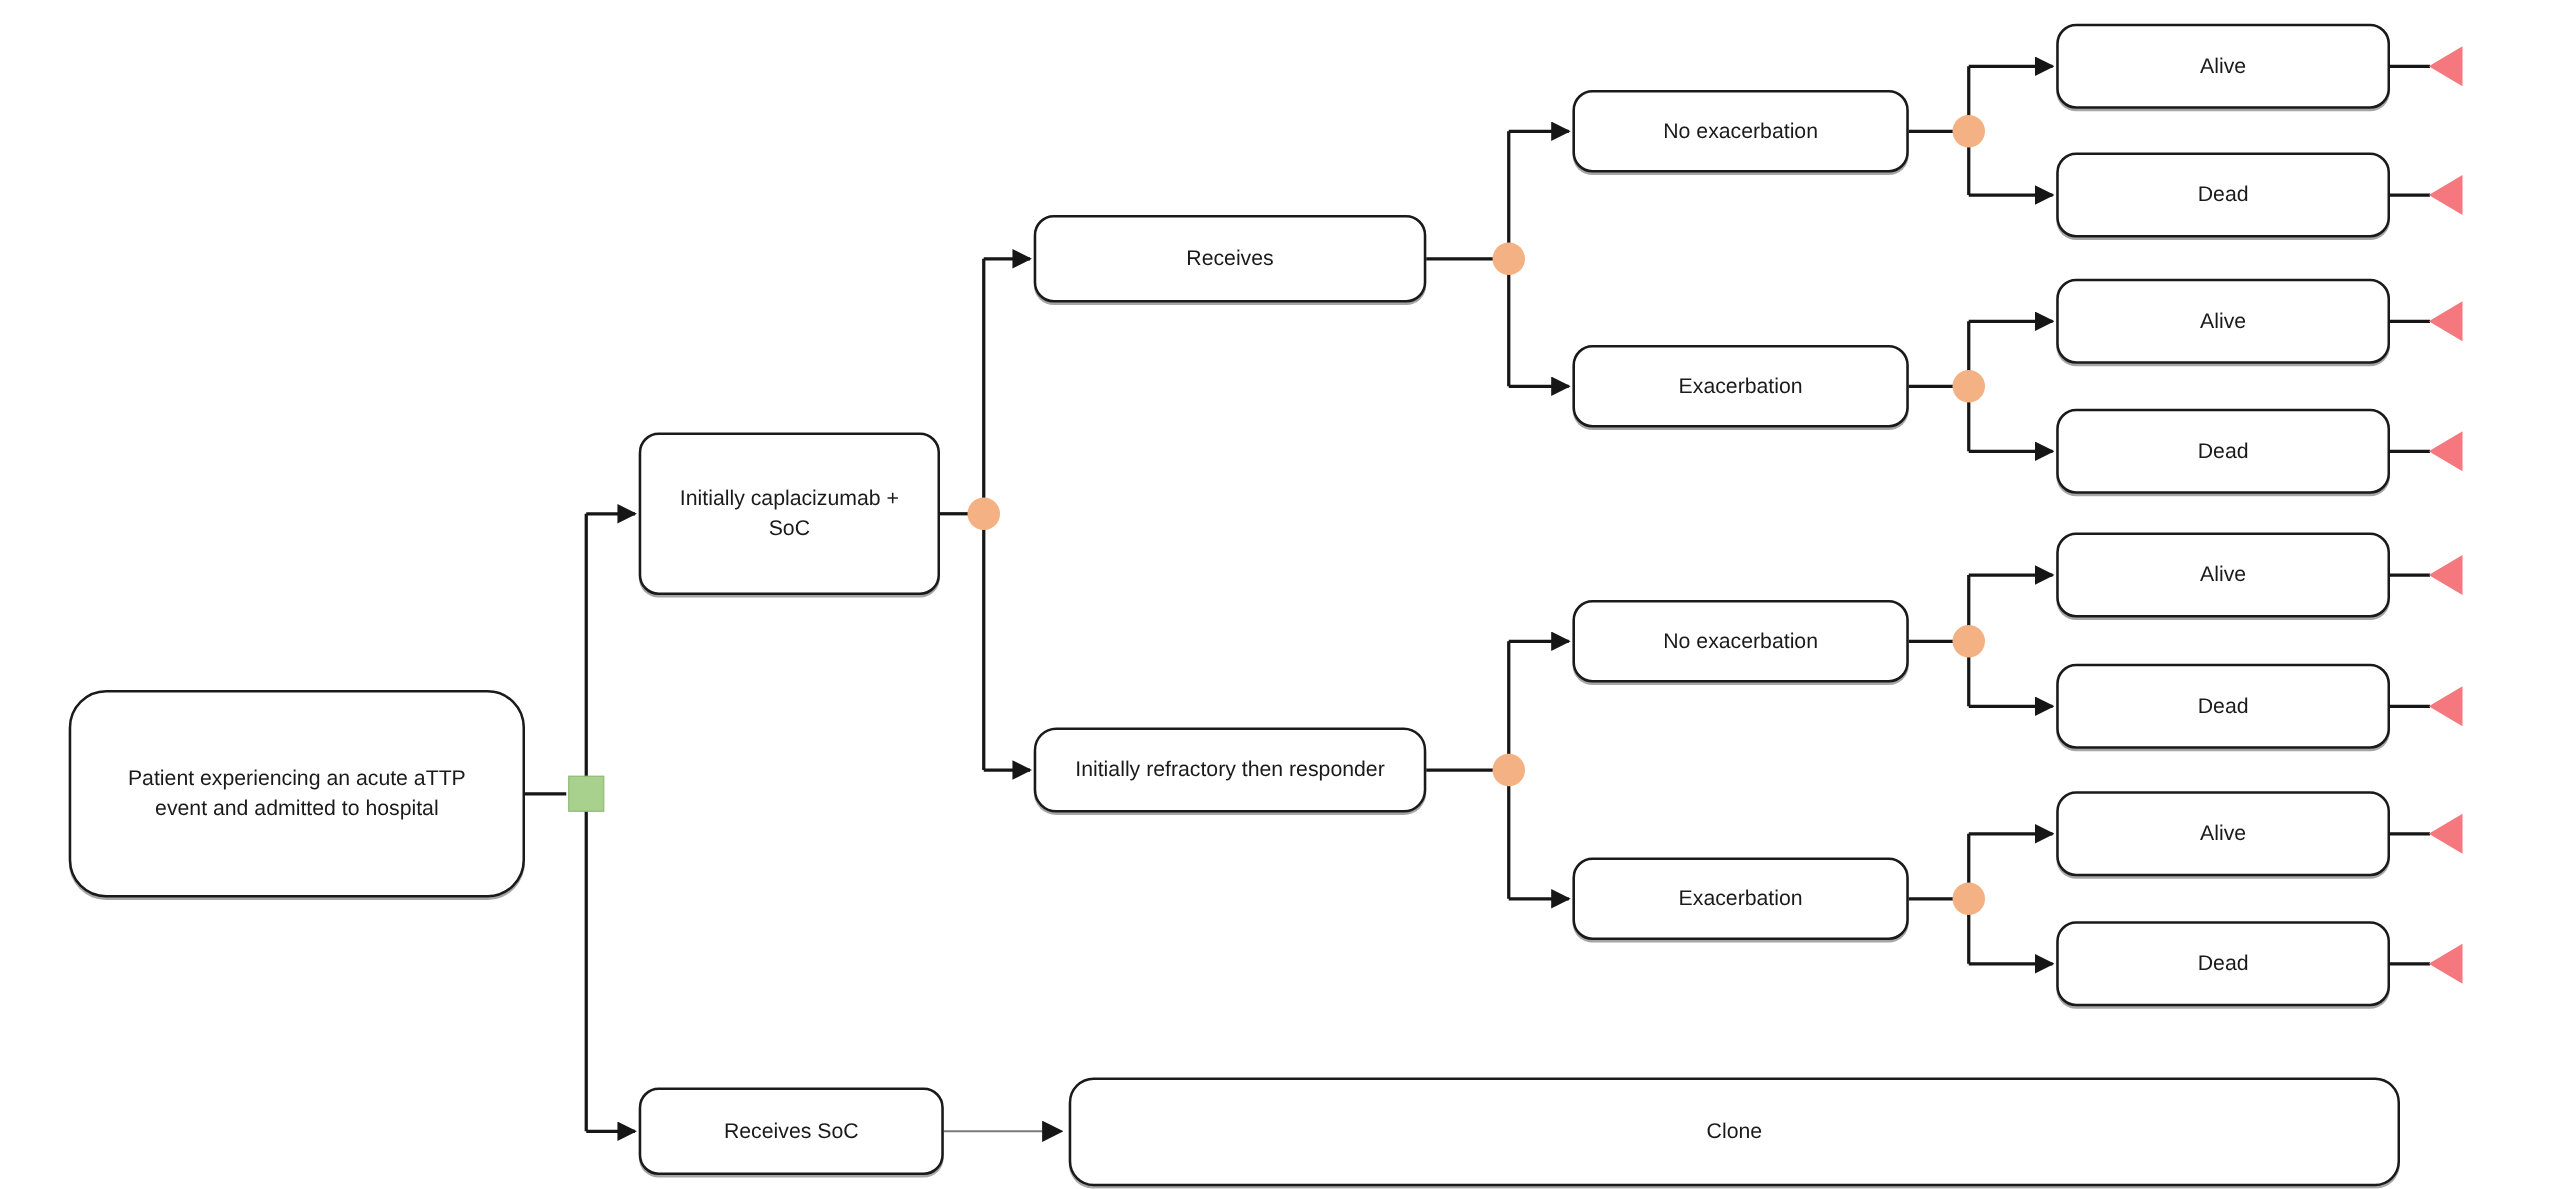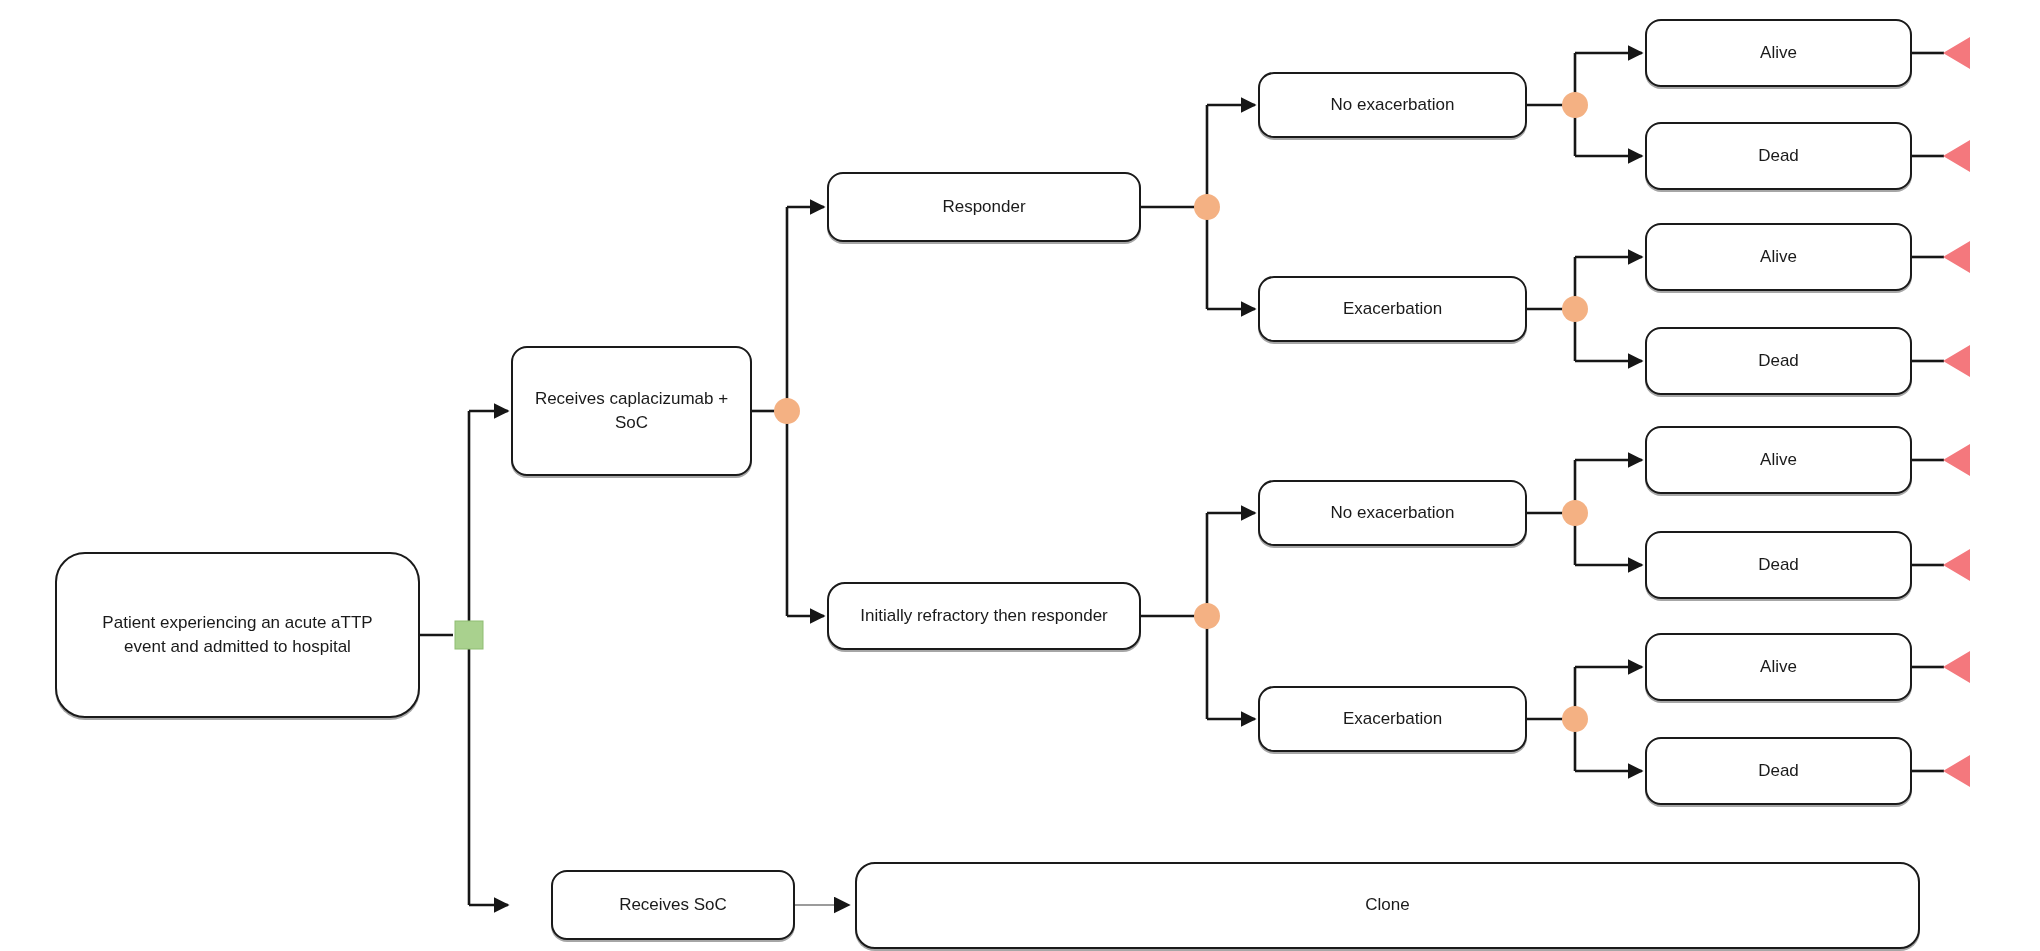--- a/index.html
+++ b/index.html
@@ -112,25 +112,25 @@
     <polygon class="terminal-marker" points="1943,565 1970,549 1970,581"></polygon>
     <polygon class="terminal-marker" points="1943,667 1970,651 1970,683"></polygon>
     <polygon class="terminal-marker" points="1943,771 1970,755 1970,787"></polygon>
   </svg>
 
   <div class="box root-box" style="left:55px;top:552px;width:365px;height:166px;">
     <span class="lbl" style="width:280px;">Patient experiencing an acute aTTP event and admitted to hospital</span>
   </div>
 
   <div class="box" style="left:511px;top:346px;width:241px;height:130px;">
-    <span class="lbl" style="width:200px;">Receives caplacizumab + SoC</span>
+    <span class="lbl" style="width:200px;">Initially caplacizumab + SoC</span>
   </div>
 
   <div class="box" style="left:827px;top:172px;width:314px;height:70px;">
-    <span class="lbl">Responder</span>
+    <span class="lbl">Receives</span>
   </div>
 
   <div class="box" style="left:827px;top:582px;width:314px;height:68px;border-radius:18px;">
     <span class="lbl" style="width:250px;">Initially refractory then responder</span>
   </div>
 
   <div class="box" style="left:1258px;top:72px;width:269px;height:66px;">
     <span class="lbl">No exacerbation</span>
   </div>
 
@@ -164,21 +164,21 @@
   <div class="box" style="left:1645px;top:531px;width:267px;height:68px;">
     <span class="lbl">Dead</span>
   </div>
   <div class="box" style="left:1645px;top:633px;width:267px;height:68px;">
     <span class="lbl">Alive</span>
   </div>
   <div class="box" style="left:1645px;top:737px;width:267px;height:68px;">
     <span class="lbl">Dead</span>
   </div>
 
-  <div class="box" style="left:511px;top:870px;width:244px;height:70px;margin-left:40px;">
+  <div class="box" style="left:511px;top:870px;width:244px;height:70px;">
     <span class="lbl">Receives SoC</span>
   </div>
 
   <div class="box clone-box" style="left:855px;top:862px;width:1065px;height:87px;">
     <span class="lbl">Clone</span>
   </div>
 
 </div>
 
 </body></html>

